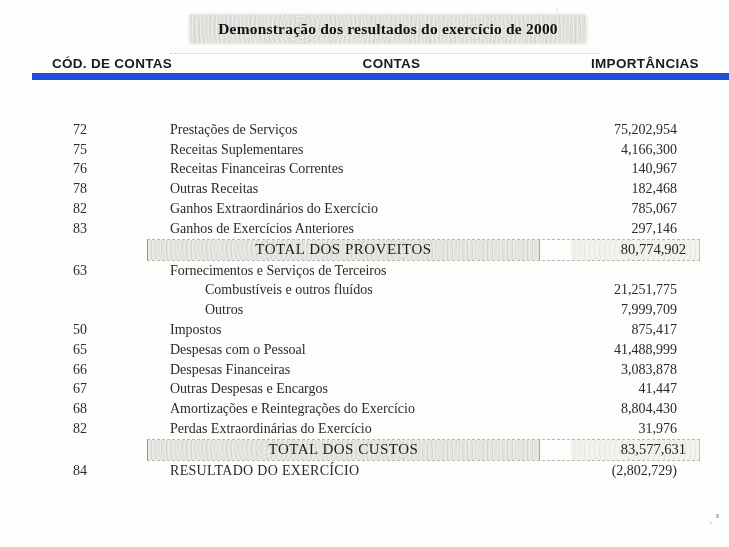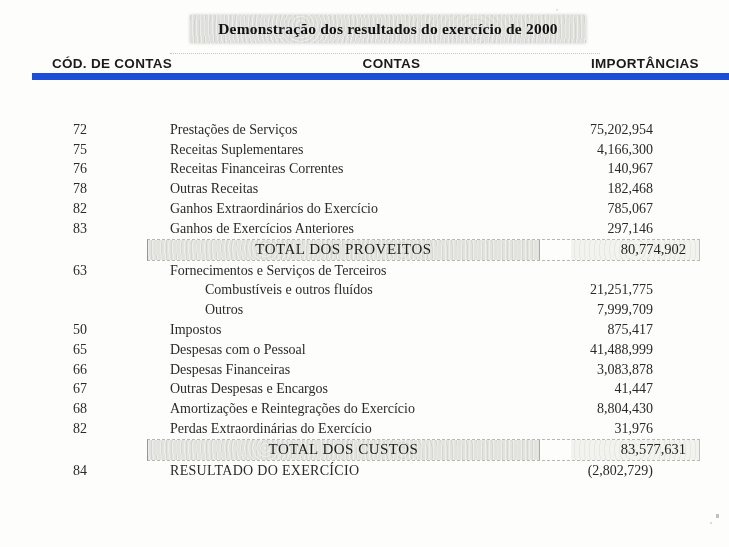--- a/index.html
+++ b/index.html
@@ -41,21 +41,21 @@
   
   .table-body { position:absolute; left:0; top:87px; width:729px;margin-top:33px; }
   .row {
     display:flex; height:19.8px; align-items:center;
     font-size:14px; color:#2a2a2a;
   }
   .cell-code    { width:160px; text-align:center; }
   .cell-account { flex:1; padding-left:10px; white-space:nowrap; }
   .cell-account.indent { padding-left:45px; }
   .cell-account.caps { letter-spacing:.3px; }
-  .cell-amount  { width:200px; text-align:right; padding-right:76px; white-space:nowrap; }
+  .cell-amount  { width:200px; text-align:right; padding-right:52px; white-space:nowrap; }
   
   .row-total { position:relative; height:22px; }
   .total-band {
     position:absolute; left:147px; top:0; width:553px; height:22px;
     display:flex;
     border-left:1px solid #97978f;
     border-right:1px solid #c2c2bd;
     border-top:1px dashed #b8b8b2;
     border-bottom:1px dashed #b8b8b2;
     gap:31px;

